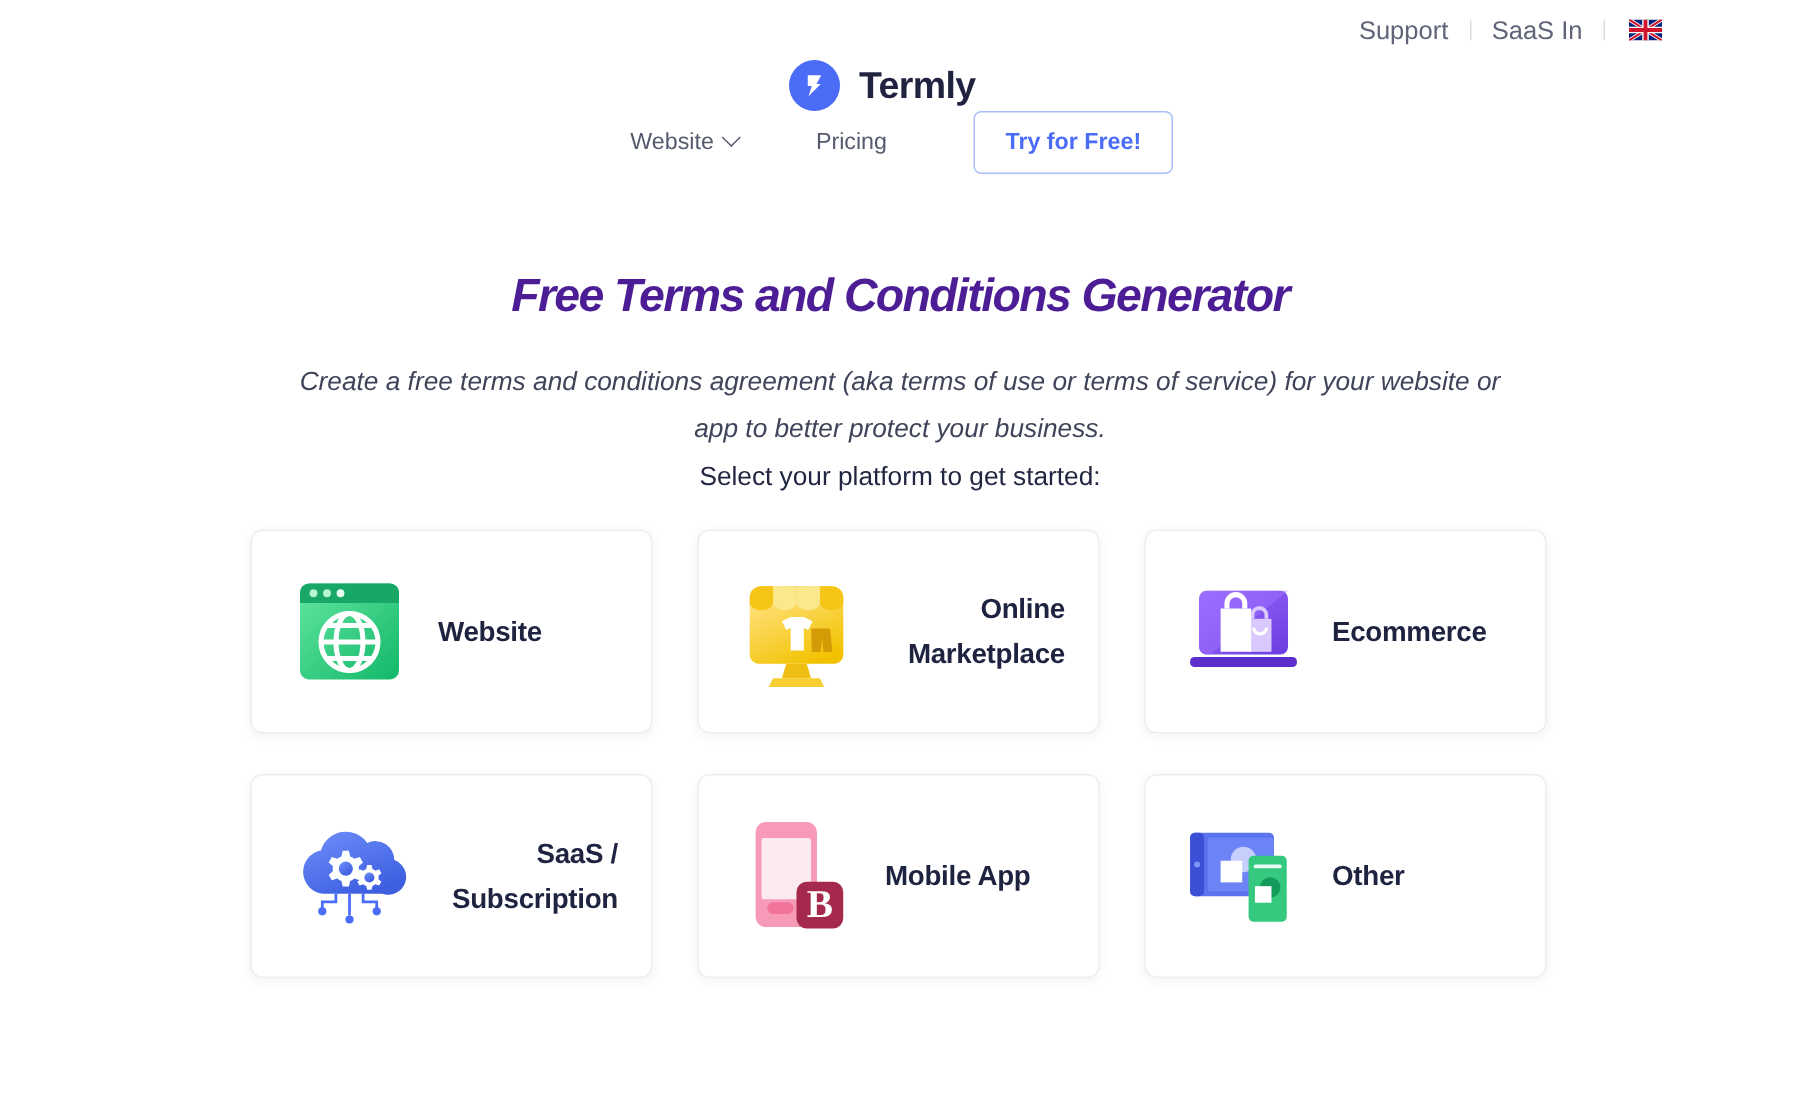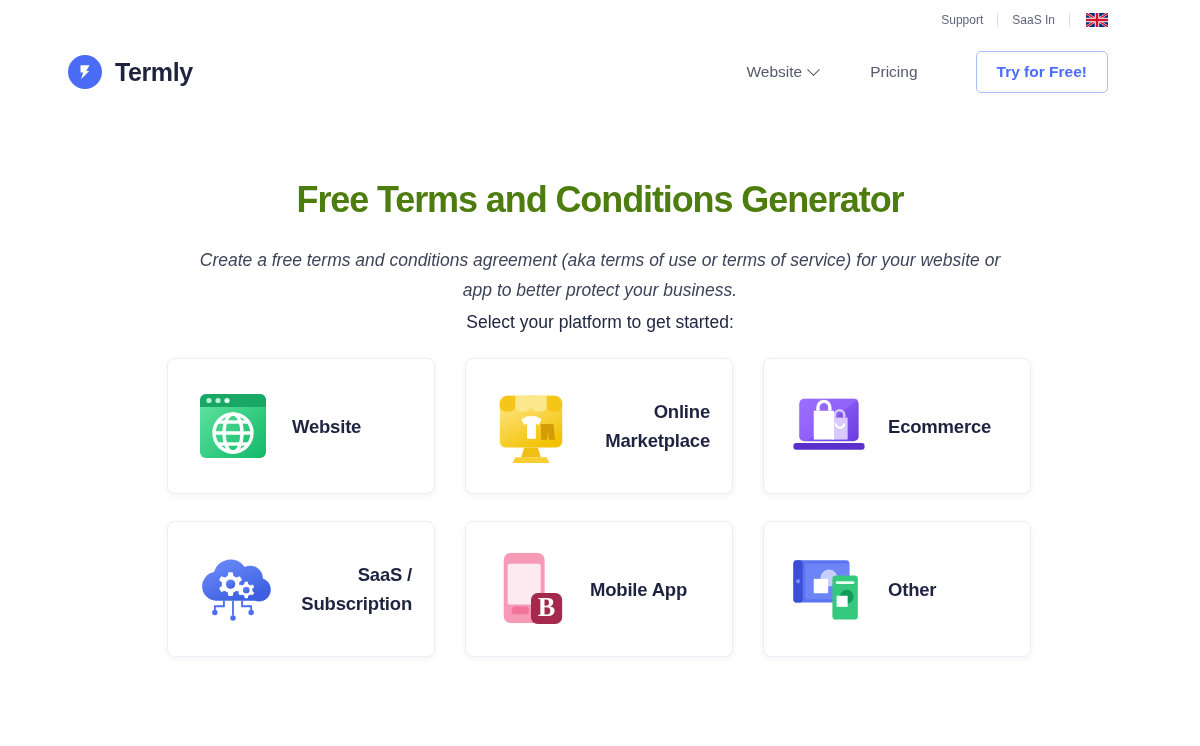--- a/index.html
+++ b/index.html
@@ -16,21 +16,21 @@
   
   .utility-bar {
     height: 40px;
     display: flex;
     align-items: center;
     justify-content: flex-end;
     padding: 0 92px 0 0;
     gap: 0;
   }
   .utility-link {
-    font-size: 12px;
+    font-size: 17px;
     color: #5f6478;
     text-decoration: none;
     padding: 0 14px;
     line-height: 1;
     white-space: nowrap;
   }
   .utility-sep {
     width: 1px;
     height: 14px;
     background: #d8dbe4;
@@ -43,20 +43,21 @@
     border-radius: 1px;
   }
 
   
   .site-header {
     height: 64px;
     display: flex;
     align-items: center;
     justify-content: space-between;
     padding: 0 92px 0 68px;
+    flex-direction: column;
   }
   .brand {
     display: flex;
     align-items: center;
     gap: 13px;
     text-decoration: none;
   }
   .brand-mark {
     width: 34px;
     height: 34px;
@@ -108,25 +109,26 @@
     cursor: pointer;
     font-family: inherit;
   }
 
   
   .hero {
     text-align: center;
     padding-top: 76px;
   }
   .hero-title {
-    font-size: 36px;
+    font-size: 31px;
     font-weight: bold;
     letter-spacing: -1.1px;
-    color: #4d7c0f;
+    color: #4c1d95;
     line-height: 1.1;
+    font-style: italic;
   }
   .hero-sub {
     margin: 25px auto 0;
     width: 820px;
     font-size: 17.5px;
     line-height: 1.74;
     color: #3f4459;
     font-weight: 400;
     font-style: italic;
   }

